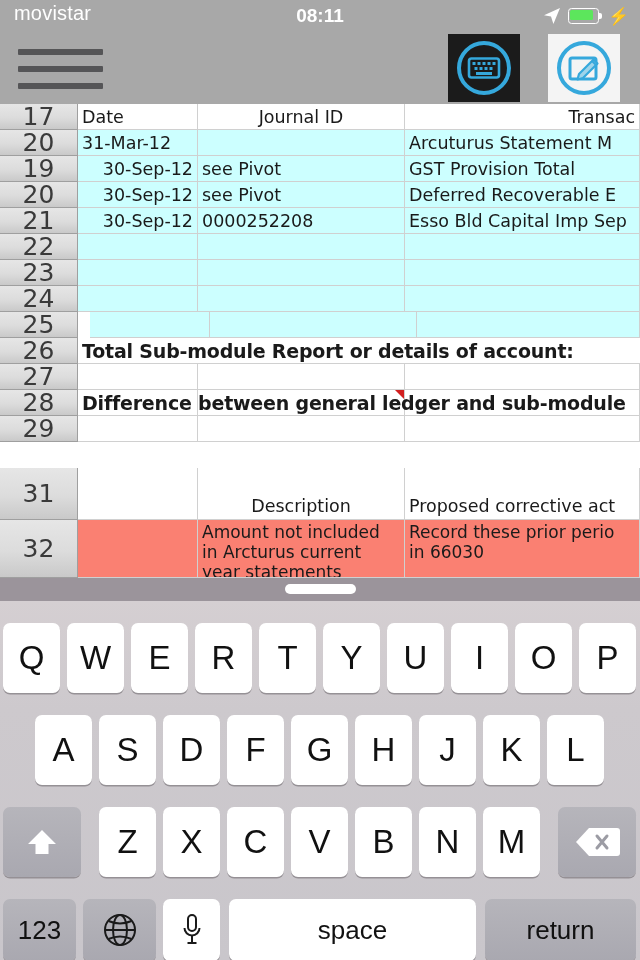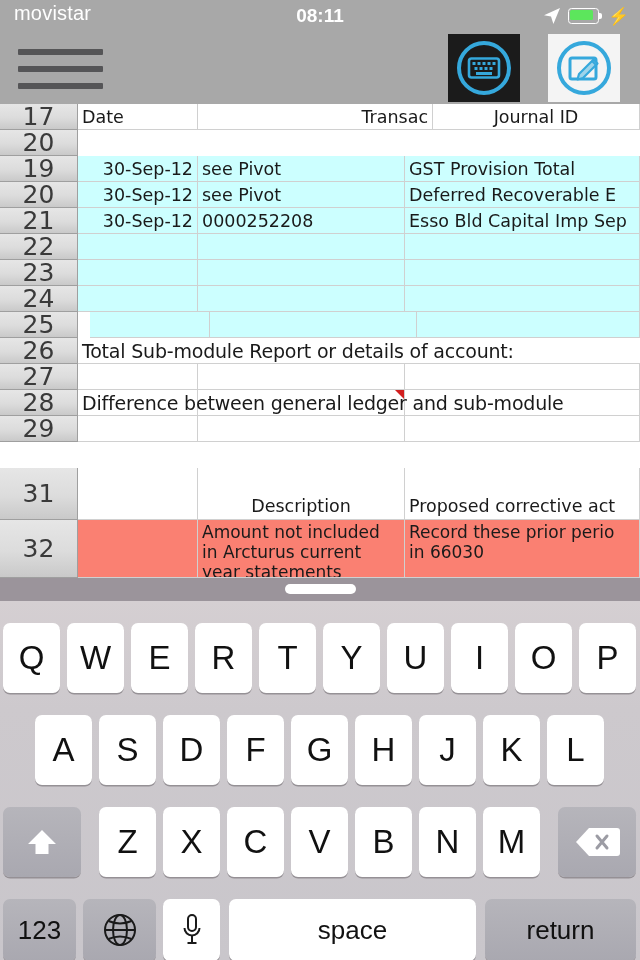--- a/index.html
+++ b/index.html
@@ -92,21 +92,21 @@
     font-family: "DejaVu Sans", sans-serif; white-space: nowrap;
   }
   .cell.a { width: 120px; flex: 0 0 120px; }
   .cell.b { width: 207px; flex: 0 0 207px; }
   .cell.c { flex: 1; }
   .cell.span { flex: 1; border-right: none; }
   .cyan { background: #ccffff; }
   .salmon { background: #fa8072; }
   .c-right { justify-content: flex-end; }
   .c-center { justify-content: center; }
-  .bold { font-weight: normal; font-size: 19px; letter-spacing: -0.2px; }
+  .bold { font-weight: bold; font-size: 19px; letter-spacing: -0.2px; }
   .flag {
     position: absolute; right: 0; top: 0;
     width: 0; height: 0;
     border-top: 9px solid #d21f1f;
     border-left: 9px solid transparent;
   }
   .wrapcell {
     align-items: flex-start; white-space: normal; line-height: 1.17;
     padding-top: 3px; font-size: 17px;
   }
@@ -211,27 +211,32 @@
       </svg>
     </div>
   </div>
 
   <div class="sheet">
 
     <div class="srow" style="top:0px;height:26px;">
       <div class="rowhdr" data-bind="sheet.header.row">17</div>
       <div class="cells">
         <div class="cell a" data-bind="sheet.header.date">Date</div>
+        <div class="cell b c-center" data-bind="sheet.header.journal_id">Journal ID</div>
         <div class="cell c c-right" data-bind="sheet.header.transaction">Transac</div>
-        <div class="cell b c-center" data-bind="sheet.header.journal_id">Journal ID</div>
       </div>
     </div>
 
     <div class="srow" style="top:26px;height:26px;">
       <div class="rowhdr" data-bind="sheet.rows.0.row">20</div>
+      <div class="cells">
+        <div class="cell a cyan" data-bind="sheet.rows.0.date">31-Mar-12</div>
+        <div class="cell b cyan" data-bind="sheet.rows.0.journal"></div>
+        <div class="cell c cyan" data-bind="sheet.rows.0.desc">Arcuturus Statement M</div>
+      </div>
     </div>
     <div class="srow" style="top:52px;height:26px;">
       <div class="rowhdr" data-bind="sheet.rows.1.row">19</div>
       <div class="cells">
         <div class="cell a cyan c-right" data-bind="sheet.rows.1.date">30-Sep-12</div>
         <div class="cell b cyan" data-bind="sheet.rows.1.journal">see Pivot</div>
         <div class="cell c cyan" data-bind="sheet.rows.1.desc">GST Provision Total</div>
       </div>
     </div>
     <div class="srow" style="top:78px;height:26px;">

